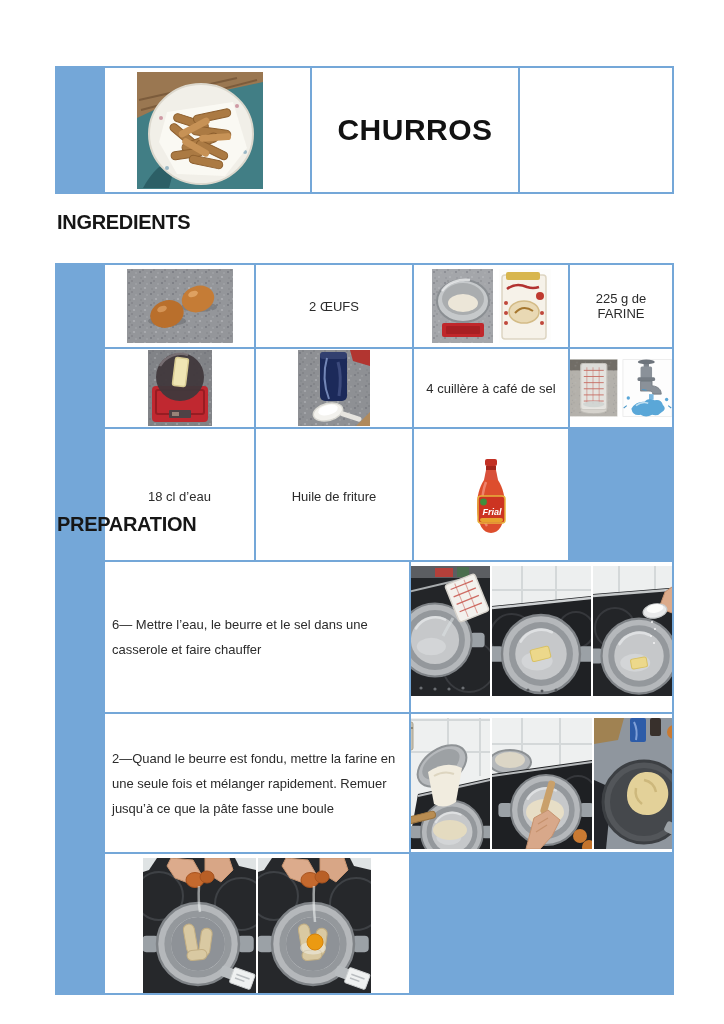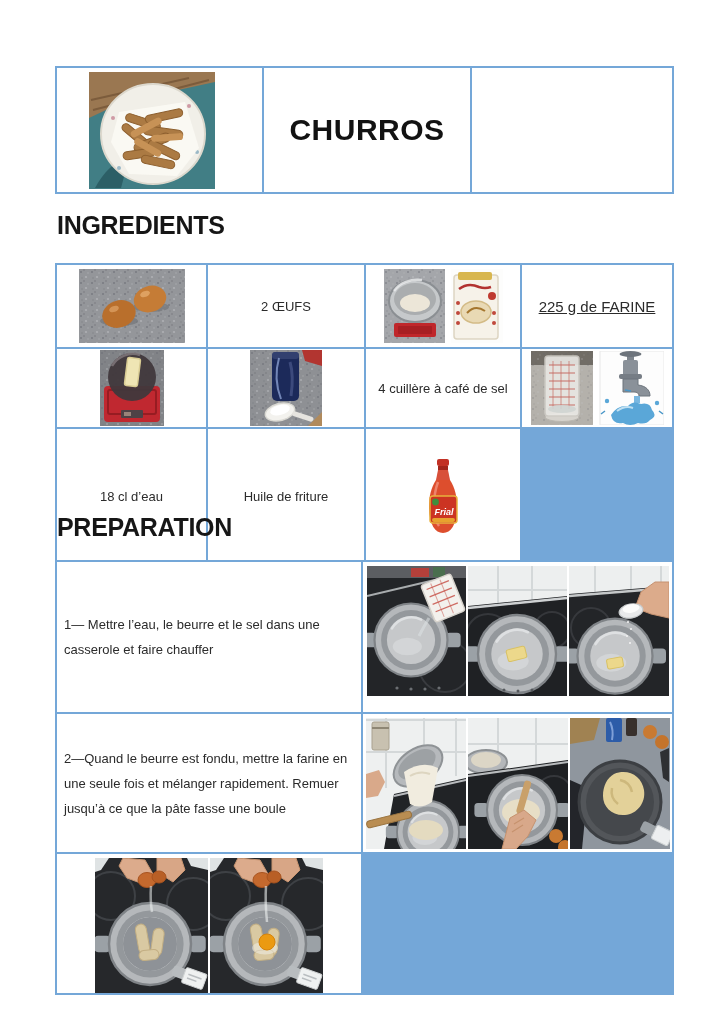--- a/index.html
+++ b/index.html
@@ -1,35 +1,35 @@
 <!DOCTYPE html>
 <html><head>
 <meta charset="utf-8">
 <style>
   * { margin:0; padding:0; box-sizing:border-box; }
   html,body { background:#ffffff; }
   body { width:724px; height:1024px; font-family:"Liberation Sans", sans-serif; color:#262626; }
   .page { position:relative; width:724px; height:1024px; background:#fff; overflow:hidden; }
 
   
-  .tbl { position:absolute; display:grid; background:#74a7d8; border:2px solid #74a7d8; gap:2px; }
+  .tbl { position:absolute; display:grid; background:#74a7d8; border:2px solid #74a7d8; gap:2px;padding-left:48px; }
   .cell { background:#fff; display:flex; align-items:center; justify-content:center; overflow:hidden; }
 
   .header-table { left:55px; top:66px; width:619px; height:128px; grid-template-columns:205px 206px 1fr; }
   .header-photo-cell { padding-right:16px; }
   .doc-title { font-size:30px; font-weight:bold; color:#121212; letter-spacing:.5px; }
 
-  .h2 { position:absolute; left:57px; font-size:25px; font-weight:bold; color:#161616; letter-spacing:-.3px; }
+  .h2 { position:absolute; left:57px; font-size:20px; font-weight:bold; color:#161616; letter-spacing:-.3px; }
   #ing-h  { top:211px; }
   #prep-h { top:513px; }
 
   .ing-table  { left:55px; top:263px; width:619px; height:302px;
                 grid-template-columns:149px 156px 154px 1fr; grid-template-rows:82px 78px 1fr; }
   .ing-label  { font-size:13px; color:#2b2b2b; text-align:center; padding:0 6px; }
-  .ing-label.small { font-size:15px;text-decoration:underline; }
+  .ing-label.small { font-size:13px; }
 
   .prep-table { left:55px; top:560px; width:619px; height:435px;
                 grid-template-columns:304px 1fr; grid-template-rows:150px 138px 1fr; }
   .cell.txt   { justify-content:flex-start; padding:0 4px 0 7px; }
   .step-text  { font-size:13px; line-height:25px; color:#2b2b2b; }
   .step-text.wide { line-height:36px; }
   .cell.photos-cell { align-items:flex-start; padding-top:4px; }
   .photo-strip { display:flex; gap:2px; justify-content:center; }
 
   svg.ph { display:block; }
@@ -227,21 +227,21 @@
         <rect x="14" y="60" width="23" height="4" rx="2" fill="#e8a22e"></rect>
       </svg>
     </div>
   </div>
 
   <div class="h2" id="prep-h">PREPARATION</div>
 
   <div class="tbl prep-table">
 
     <div class="cell txt">
-      <div class="step-text">1— Mettre l’eau, le beurre et le sel dans une casserole et faire chauffer</div>
+      <div class="step-text">6— Mettre l’eau, le beurre et le sel dans une casserole et faire chauffer</div>
     </div>
     <div class="cell photos-cell">
       <div class="photo-strip">
         <svg class="ph" width="99" height="130" viewBox="0 0 99 130">
           <rect width="99" height="130" fill="#232528"></rect>
           <rect width="99" height="12" fill="#5c5e62"></rect>
           <rect x="44" y="2" width="18" height="9" fill="#b4403a"></rect>
           <rect x="66" y="1" width="12" height="10" fill="#4a6e4e"></rect>
           <path d="M0,30 L72,13" stroke="#caced0" stroke-width="2" opacity=".8"></path>
           <circle cx="78" cy="100" r="26" fill="none" stroke="#393b3f" stroke-width="2"></circle>

